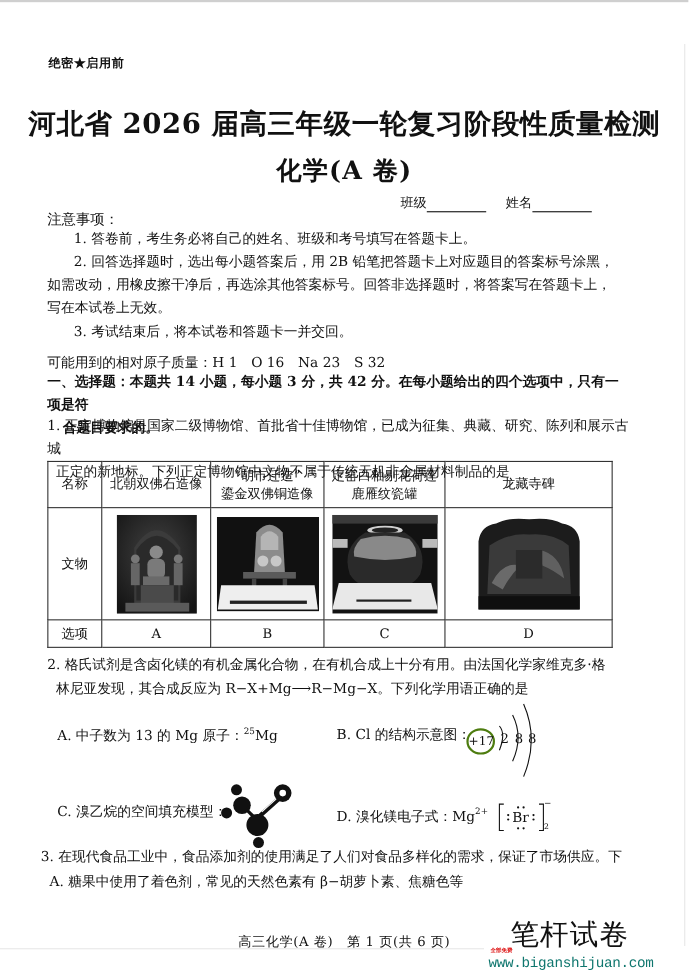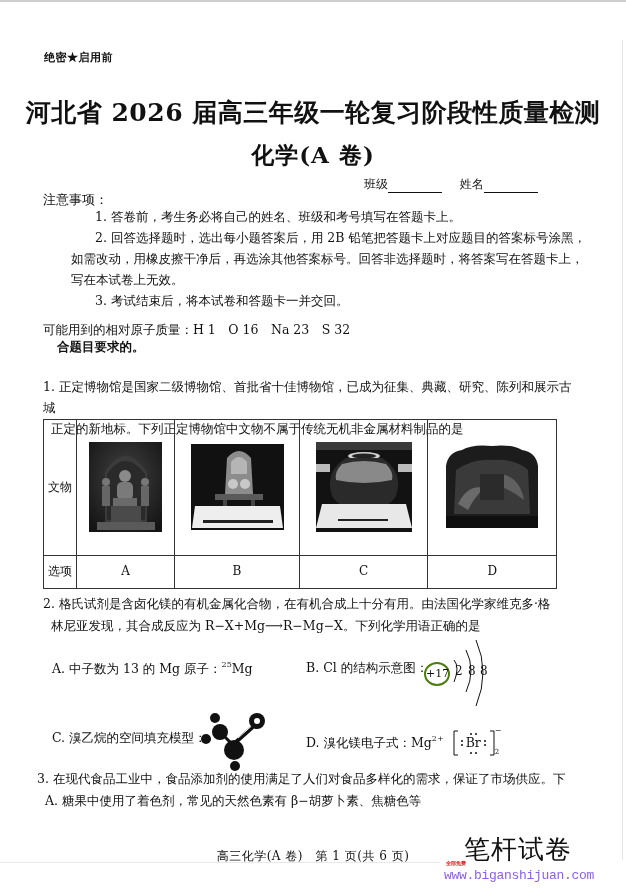--- a/index.html
+++ b/index.html
@@ -11,21 +11,21 @@
   .topline { position: absolute; left: 0; top: 0; width: 626px; height: 2px; background: #cfcfcf; }
   .rightedge { position: absolute; left: 622px; top: 40px; width: 1px; height: 820px; background: #e6e6e6; }
   .abs { position: absolute; white-space: nowrap; }
   .secret { left: 44px; top: 50px; font-size: 11px; font-weight: bold; letter-spacing: 0.5px; }
   .title { left: 0; width: 626px; top: 96px; text-align: center; font-size: 25px; font-weight: bold; letter-spacing: 0.5px; }
   .subtitle { left: 0; width: 626px; top: 140px; text-align: center; font-size: 23px; font-weight: bold; letter-spacing: 1px; }
   .cls { left: 364px; top: 176px; font-size: 12px; }
   .cls .blank { display: inline-block; width: 54px; border-bottom: 1px solid #111; margin-right: 14px; height: 12px; vertical-align: bottom; }
   .notice-h { left: 43px; top: 191px; font-size: 13px; font-weight: normal; }
   .p { font-size: 12.5px; line-height: 21px; }
-  .notes { left: 43px; top: 206px; width: 520px; white-space: normal; margin-left: 28px; }
+  .notes { left: 43px; top: 206px; width: 520px; white-space: normal; }
   .notes div { text-indent: 24px; }
   .mass { left: 43px; top: 322px; font-size: 12.5px; }
   .sec1 { left: 43px; top: 336px; width: 530px; white-space: normal; font-size: 12.5px; font-weight: bold; line-height: 21px; }
   .sec1 .cont { padding-left: 14px; }
   .q1 { left: 43px; top: 376px; width: 530px; white-space: normal; font-size: 12.5px; line-height: 21px; }
   .hang { padding-left: 8px; }
   table.artifacts {
     position: absolute; left: 43px; top: 419px; width: 514px; height: 170px;
     border-collapse: collapse; border: 1.5px solid #222;
   }
@@ -43,21 +43,21 @@
   .optB { left: 306px; top: 660px; font-size: 12.5px; }
   .optC { left: 52px; top: 730px; font-size: 12.5px; }
   .optD { left: 306px; top: 730px; font-size: 12.5px; }
   sup.small { font-size: 8px; vertical-align: 6px; text-align: center; }
   .nucleus { display: inline-block; border: 2px solid #4d7c0f; border-radius: 50%; width: 22px; height: 20px; text-align: center; line-height: 20px; font-size: 11px; }
   .q3 { left: 37px; top: 768px; width: 540px; white-space: normal; font-size: 12.5px; line-height: 22px; }
   .footer { left: 0; width: 626px; top: 848px; text-align: center; font-size: 12px; letter-spacing: 0.5px; }
   .footline { position: absolute; left: 0; top: 862px; width: 440px; height: 1px; background: #e8e8e8; }
   .wm-cn { left: 464px; top: 832px; font-family: "DejaVu Sans", sans-serif; font-size: 26px; color: #111; letter-spacing: 1px; }
   .wm-free { left: 446px; top: 860px; font-family: "DejaVu Sans", sans-serif; font-size: 5px; color: #d11; font-weight: bold; }
-  .wm-url { left: 444px; top: 868px; font-family: "Liberation Mono", "DejaVu Sans Mono", monospace; font-size: 13px; color: #8b5cf6; letter-spacing: -0.3px; }
+  .wm-url { left: 444px; top: 868px; font-family: "Liberation Mono", "DejaVu Sans Mono", monospace; font-size: 13px; color: #0f766e; letter-spacing: -0.3px; }
 </style>
 </head>
 <body>
 
 <div class="topline"></div>
 <div class="rightedge"></div>
 
 <div class="abs secret">绝密★启用前</div>
 <div class="abs title">河北省 2026 届高三年级一轮复习阶段性质量检测</div>
 <div class="abs subtitle">化学(A 卷)</div>
@@ -70,30 +70,48 @@
 <div class="abs notice-h">注意事项：</div>
 <div class="abs notes p">
   <div>1. 答卷前，考生务必将自己的姓名、班级和考号填写在答题卡上。</div>
   <div>2. 回答选择题时，选出每小题答案后，用 2B 铅笔把答题卡上对应题目的答案标号涂黑，如需改动，用橡皮擦干净后，再选涂其他答案标号。回答非选择题时，将答案写在答题卡上，写在本试卷上无效。</div>
   <div>3. 考试结束后，将本试卷和答题卡一并交回。</div>
 </div>
 
 <div class="abs mass">可能用到的相对原子质量：H 1　O 16　Na 23　S 32</div>
 
 <div class="abs sec1">
+  <div>一、选择题：本题共 14 小题，每小题 3 分，共 42 分。在每小题给出的四个选项中，只有一项是符</div>
   <div class="cont">合题目要求的。</div>
 </div>
 
 <div class="abs q1">
   <div>1. 正定博物馆是国家二级博物馆、首批省十佳博物馆，已成为征集、典藏、研究、陈列和展示古城</div>
   <div class="hang">正定的新地标。下列正定博物馆中文物不属于传统无机非金属材料制品的是</div>
 </div>
 
 <table class="artifacts">
   <tbody>
+      <tr class="r1">
+    <td class="c0">名称</td>
+    <td class="c1">
+          <div>北朝双佛石造像</div>
+        </td>
+    <td class="c2">
+          <div>“胡市迁造”</div>
+          <div>鎏金双佛铜造像</div>
+        </td>
+    <td class="c3">
+          <div>定窑白釉剔花荷莲</div>
+          <div>鹿雁纹瓷罐</div>
+        </td>
+    <td>
+          <div>龙藏寺碑</div>
+        </td>
+  </tr>
   <tr class="r2">
     <td>文物</td>
     <td>
       <span class="photo" style="width:73px;height:90px;">
         <svg width="73" height="90" viewBox="0 0 73 90">
           <defs>
                 <radialGradient id="ga" cx="50%" cy="40%" r="70%">
                   <stop offset="0" stop-color="#6a6a6a"></stop>
                   <stop offset="1" stop-color="#0e0e0e"></stop>
                 </radialGradient>

